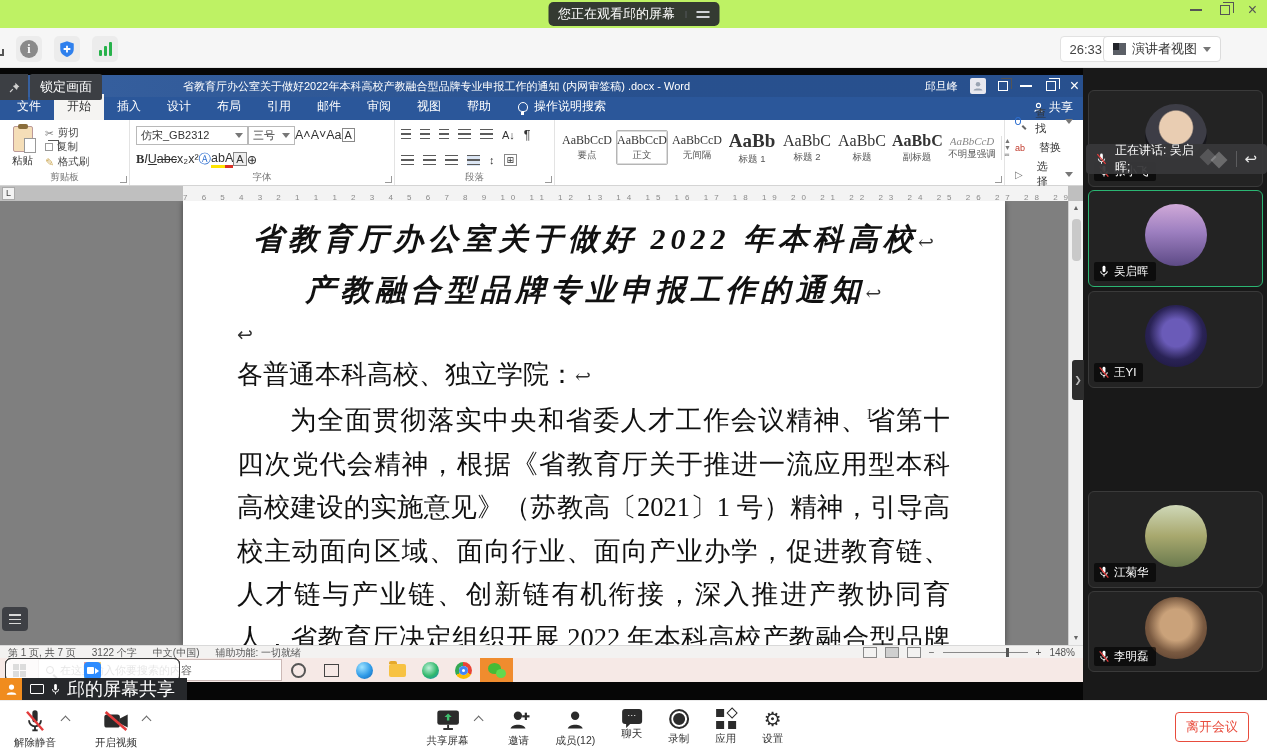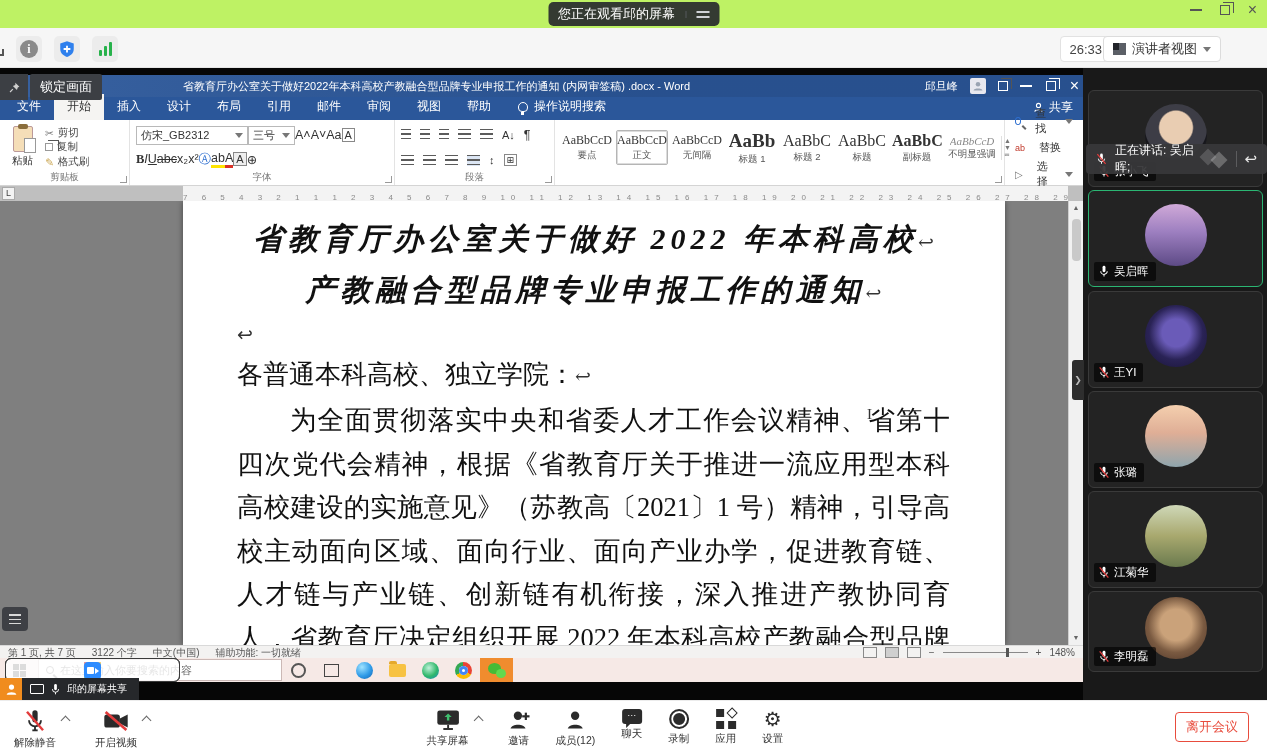--- a/index.html
+++ b/index.html
@@ -134,21 +134,21 @@
   .chev-up{width:7px;height:7px;border-left:1.6px solid #444;border-top:1.6px solid #444;transform:rotate(45deg);margin-top:3px}
   .battic{width:13px;height:8px;border:1.2px solid #444;border-radius:1px;position:relative;background:#444}
   .battic:after{content:"";position:absolute;right:-3px;top:2px;width:2px;height:4px;background:#444}
   .spk{width:0;height:0;border-top:4px solid transparent;border-bottom:4px solid transparent;border-right:7px solid #444}
   .dtime{font-size:9.5px;text-align:right;line-height:11px}
   .notif{width:14px;height:12px;border:1.4px solid #333;border-radius:1px;position:relative}
   .notif:after{content:"";position:absolute;left:2px;top:2px;width:7px;height:1.4px;background:#333;box-shadow:0 3px 0 #333}
   
   .share-ind{position:absolute;left:0;top:610px;display:flex;height:22px}
   .si-orange{width:22px;background:#f08c1e;display:flex;align-items:center;justify-content:center}
-  .si-bar{background:#26282b;color:#fff;font-size:10px;display:flex;align-items:center;gap:6px;padding:0 12px 0 8px}
+  .si-bar{background:#26282b;color:#fff;font-size:18px;display:flex;align-items:center;gap:6px;padding:0 12px 0 8px}
   .si-screen{width:14px;height:10px;border:1.6px solid #fff;border-radius:1px}
   .float-btn{position:absolute;left:2px;top:539px;width:26px;height:24px;background:#3e4045;border-radius:4px;display:flex;align-items:center;justify-content:center}
   .float-btn .i-lines{background:repeating-linear-gradient(to bottom,#d8d8d8 0 1.6px,transparent 1.6px 4.6px);width:12px;height:10px}
   
   .sidebar{left:1083px;top:68px;width:184px;height:632px;background:#191919}
   .tile{position:absolute;left:5px;width:175px;background:#232323;border:1px solid #3a3a3a;border-radius:6px}
   .tile.speaking{border-color:#2bb673}
   .av{position:absolute;left:50%;top:46%;transform:translate(-50%,-50%);width:62px;height:62px;border-radius:50%}
   .namechip{position:absolute;left:5px;bottom:5px;background:rgba(0,0,0,.62);border-radius:2px;display:flex;align-items:center;gap:4px;padding:2px 7px 2px 4px;color:#fff;font-size:11.5px}
   .handle{left:1072px;top:360px;width:12px;height:40px;background:#2e2e2e;border-radius:3px 0 0 3px;color:#bbb;font-size:9px;display:flex;align-items:center;justify-content:center}
@@ -568,32 +568,20 @@
       <span class="namechip">
         <svg width="12" height="13" viewBox="0 0 16 18">
             <rect x="6" y="1" width="4" height="9" rx="2" fill="#fff"></rect>
             <path d="M3.5 8.5a4.5 4.5 0 0 0 9 0" stroke="#fff" stroke-width="1.4" fill="none"></path>
             <line x1="8" y1="13" x2="8" y2="16" stroke="#fff" stroke-width="1.4"></line>
             <line x1="2" y1="2" x2="14" y2="16" stroke="#e23b3b" stroke-width="1.8"></line>
           </svg>
         <span>王YI</span>
       </span>
     </div>
-    <div class="tile" style="top:323px;height:97px">
-      <span class="av" style="background:linear-gradient(180deg,#f4cfae 0%,#dfae96 45%,#8fa5ad 100%)"></span>
-      <span class="namechip">
-        <svg width="12" height="13" viewBox="0 0 16 18">
-            <rect x="6" y="1" width="4" height="9" rx="2" fill="#fff"></rect>
-            <path d="M3.5 8.5a4.5 4.5 0 0 0 9 0" stroke="#fff" stroke-width="1.4" fill="none"></path>
-            <line x1="8" y1="13" x2="8" y2="16" stroke="#fff" stroke-width="1.4"></line>
-            <line x1="2" y1="2" x2="14" y2="16" stroke="#e23b3b" stroke-width="1.8"></line>
-          </svg>
-        <span>张璐</span>
-      </span>
-    </div>
     <div class="tile" style="top:423px;height:97px">
       <span class="av" style="background:linear-gradient(180deg,#cfd8b8 0%,#a8a86e 50%,#6a7a4e 100%)"></span>
       <span class="namechip">
         <svg width="12" height="13" viewBox="0 0 16 18">
             <rect x="6" y="1" width="4" height="9" rx="2" fill="#fff"></rect>
             <path d="M3.5 8.5a4.5 4.5 0 0 0 9 0" stroke="#fff" stroke-width="1.4" fill="none"></path>
             <line x1="8" y1="13" x2="8" y2="16" stroke="#fff" stroke-width="1.4"></line>
             <line x1="2" y1="2" x2="14" y2="16" stroke="#e23b3b" stroke-width="1.8"></line>
           </svg>
         <span>江菊华</span>

